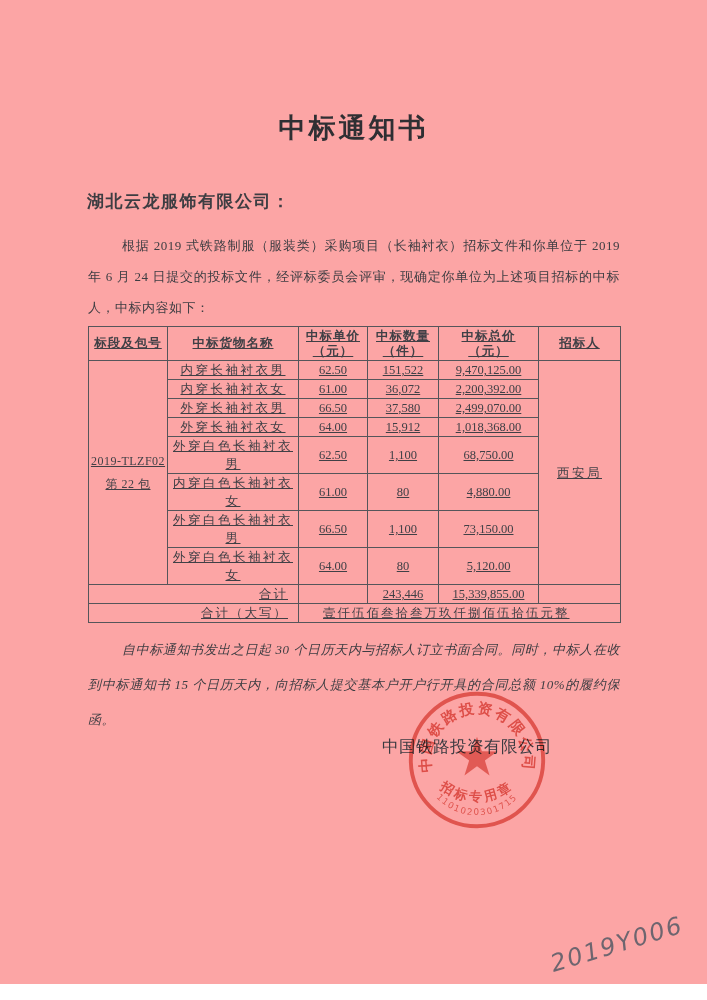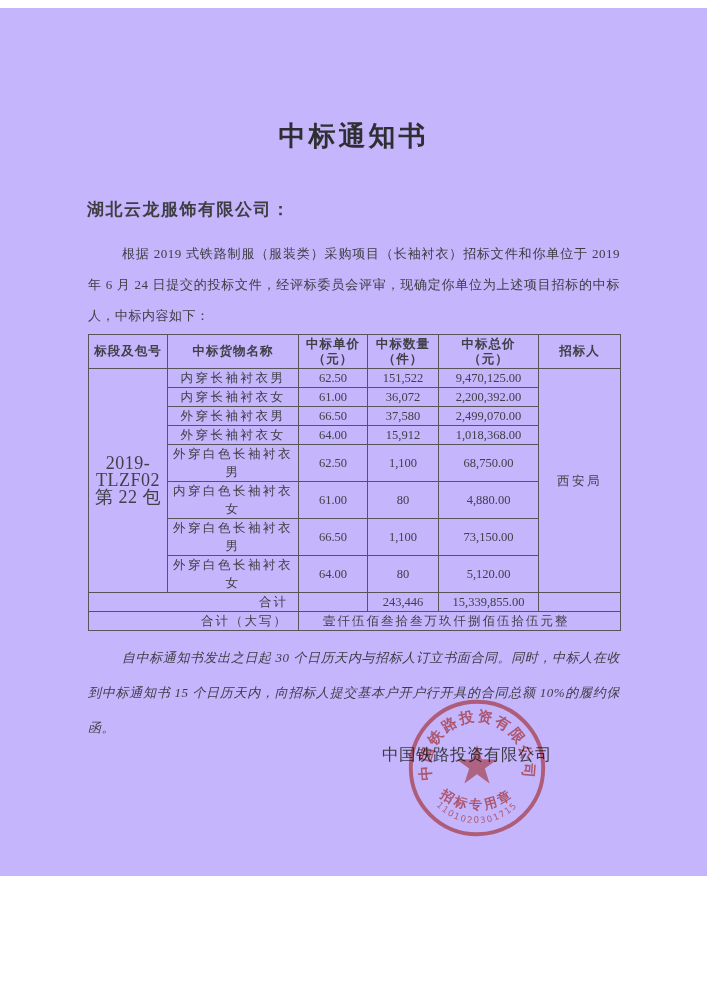--- a/index.html
+++ b/index.html
@@ -1,20 +1,20 @@
 <!DOCTYPE html>
 <html><head>
 <meta charset="utf-8">
 <style>
   html, body { margin: 0; padding: 0; background: #ffffff; }
   .page {
     position: relative;
-    width: 707px; height: 868px;
-    margin: 8px auto;
-    background: #c4b5fd;
+    width: 707px; height: 984px;
+    margin: 0 auto;
+    background: #fca5a5;
     overflow: hidden;
     font-family: "Liberation Serif", "DejaVu Serif", serif;
     color: #3d3d42;
   }
   .title {
     margin: 0;
     padding-top: 112px;
     text-align: center;
     font-size: 27px;
     line-height: 33px;
@@ -42,41 +42,42 @@
     line-height: 35px;
     font-style: italic;
   }
   table.bid-table {
     width: 532px;
     margin: 3px 87px 0 88px;
     border-collapse: collapse;
     table-layout: fixed;
     font-size: 12px;
     color: #404046;
+    text-decoration: underline;
   }
   .bid-table th, .bid-table td {
     border: 1px solid #55555a;
     text-align: center;
     vertical-align: middle;
     padding: 0;
     overflow: hidden;
   }
   .bid-table th {
     height: 33px;
     font-weight: 600;
     font-size: 12.5px;
     line-height: 15px;
     white-space: pre-line;
     letter-spacing: 1px;
   }
   .bid-table td { height: 18px; line-height: 18px; font-size: 12.5px; }
   .bid-table td.pkg {
     white-space: pre-line;
-    line-height: 17px;
-    font-size: 18px;
+    line-height: 23px;
+    font-size: 12px;
     letter-spacing: 0.5px;
   }
   .bid-table td.name, .bid-table td.bidder { letter-spacing: 2.5px; }
   .bid-table td.sum-label { text-align: right; padding-right: 10px; letter-spacing: 2px; padding-left: 15px; }
   .bid-table td.words { text-align: left; padding-left: 24px; letter-spacing: 2px; }
   .sig-company {
     position: absolute; left: 382px; top: 736px;
     font-size: 16.5px; letter-spacing: 0.5px; color: #3a3a40;
   }
   .sig-date {

